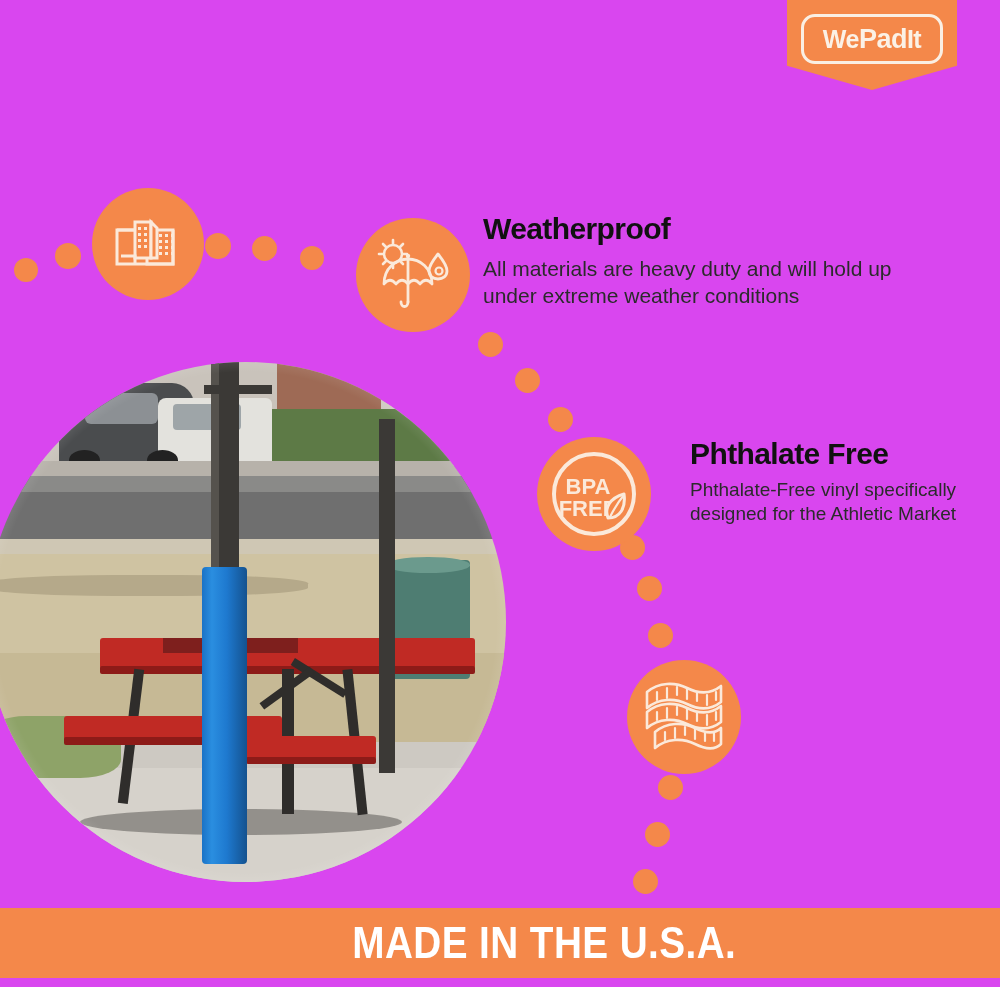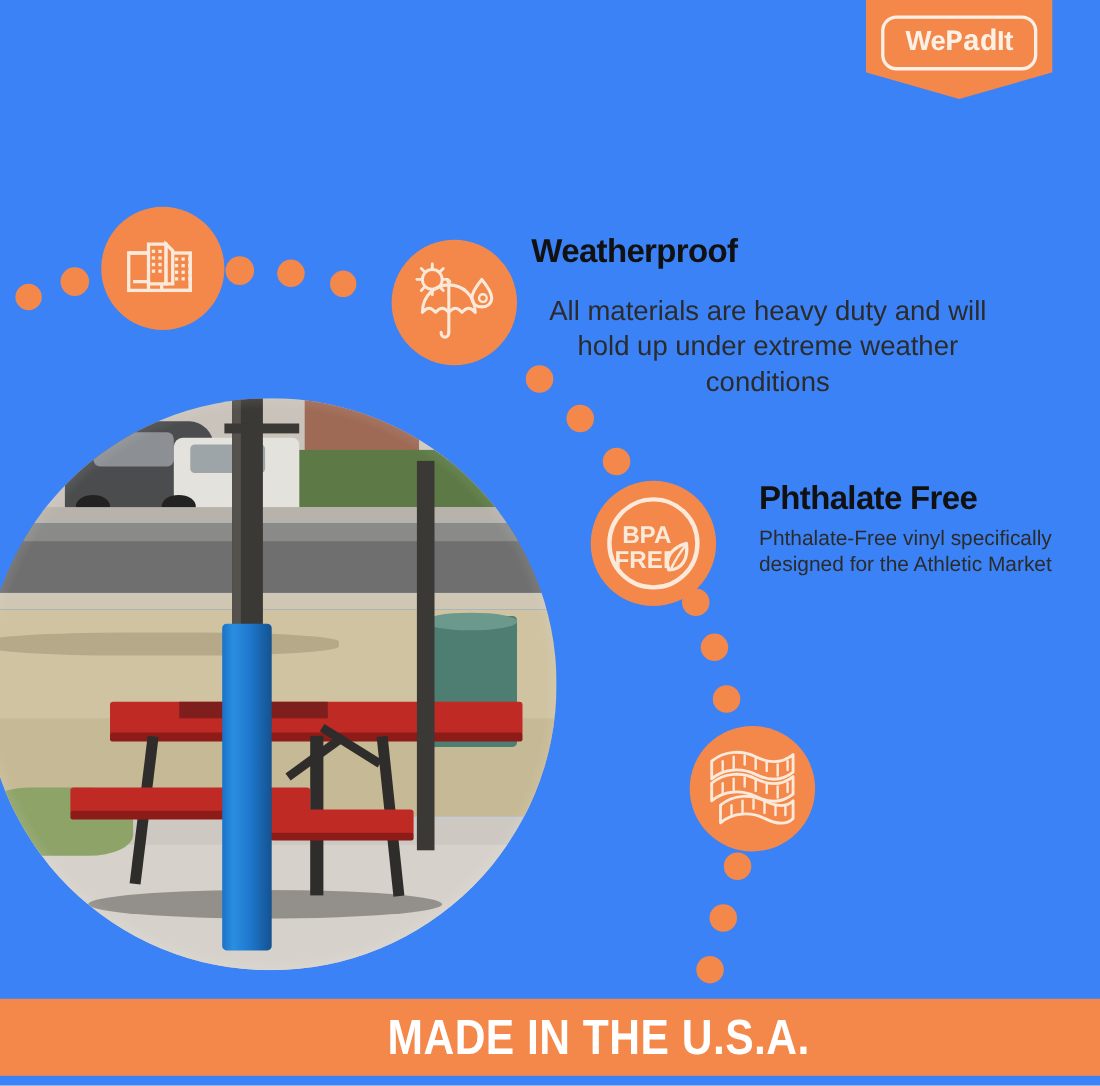--- a/index.html
+++ b/index.html
@@ -2,42 +2,42 @@
 <html><head>
 <meta charset="utf-8">
 <style>
   html,body{margin:0;padding:0;background:#fff;}
   body{
     width:1000px;height:987px;position:relative;overflow:hidden;
     font-family:"Liberation Sans","DejaVu Sans",sans-serif;
     color:#141414;
     -webkit-font-smoothing:antialiased;
   }
-  .stage{position:absolute;inset:0;background:#3b82f6;}
+  .stage{position:absolute;inset:0;background:#d946ef;}
 
   
   .logo-wrap{
     position:absolute;left:787px;top:0;width:170px;height:90px;
   }
   .logo-shape{
     position:absolute;inset:0;background:#F4884A;
     clip-path:polygon(0 0,100% 0,100% 73%,50% 100%,0 73%);
   }
   .logo-inner{
     position:absolute;left:14px;top:14px;right:14px;height:44px;
     border:3px solid #FAEFE4;border-radius:14px;
     display:flex;align-items:center;justify-content:center;
   }
   .logo-text{
     font-size:25px;letter-spacing:-0.5px;color:#FBF1E6;
     font-weight:700;line-height:1;white-space:nowrap;
     display:flex;align-items:baseline;
   }
   .logo-text .lt-we{font-weight:700;}
-  .logo-text .lt-pad{font-weight:900;font-size:27px;font-family:Liberation Mono, monospace;}
+  .logo-text .lt-pad{font-weight:900;font-size:27px;}
   .logo-text .lt-it{font-weight:700;}
 
   
   .dot{position:absolute;border-radius:50%;background:#F4884A;}
 
   
   .icon-circle{
     position:absolute;border-radius:50%;background:#F4884A;
     display:flex;align-items:center;justify-content:center;
   }
@@ -53,21 +53,21 @@
     margin:6px 0 0 0;color:#2b2b2b;line-height:1.28;
     font-weight:400;
   }
 
   #feat-install{left:133px;top:78px;width:500px;}
   #feat-install h2{font-size:32px;}
   #feat-install p{font-size:19px;margin-top:10px;}
 
   #feat-weather{left:483px;top:213px;width:430px;}
   #feat-weather h2{font-size:30px;}
-  #feat-weather p{font-size:25px;margin-top:22px;text-align:center;}
+  #feat-weather p{font-size:21px;margin-top:11px;}
 
   #feat-phthalate{left:672px;top:438px;width:310px;margin-left:18px;}
   #feat-phthalate h2{font-size:30px;}
   #feat-phthalate p{font-size:19px;margin-top:8px;}
 
   #feat-fit{left:747px;top:668px;width:240px;}
   #feat-fit h2{font-size:30px;}
   #feat-fit p{font-size:19px;margin-top:8px;}
 
   

